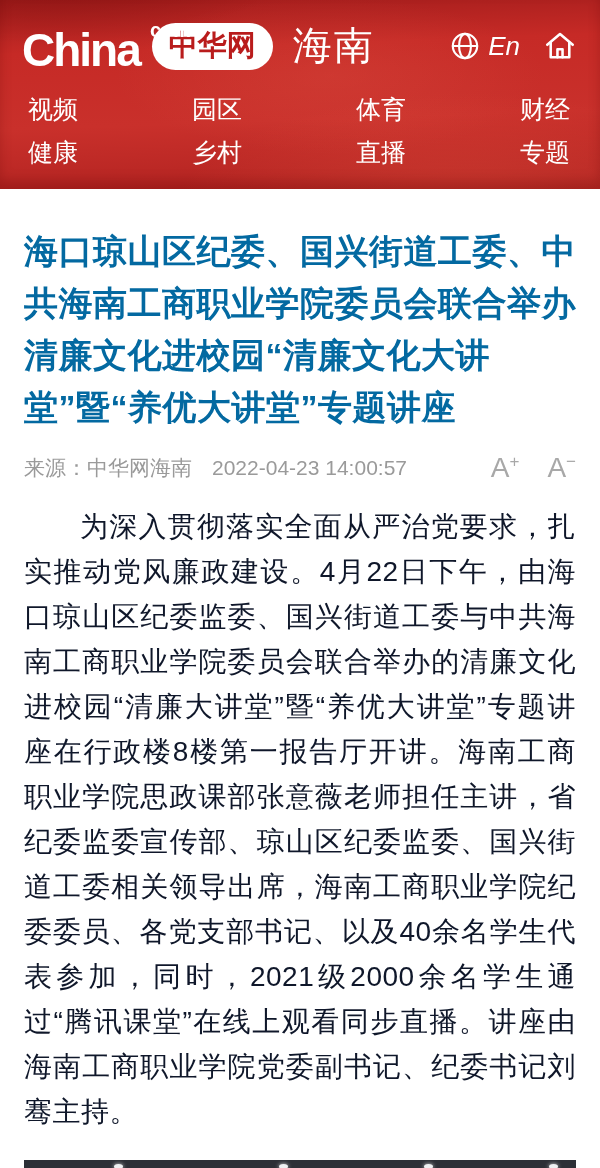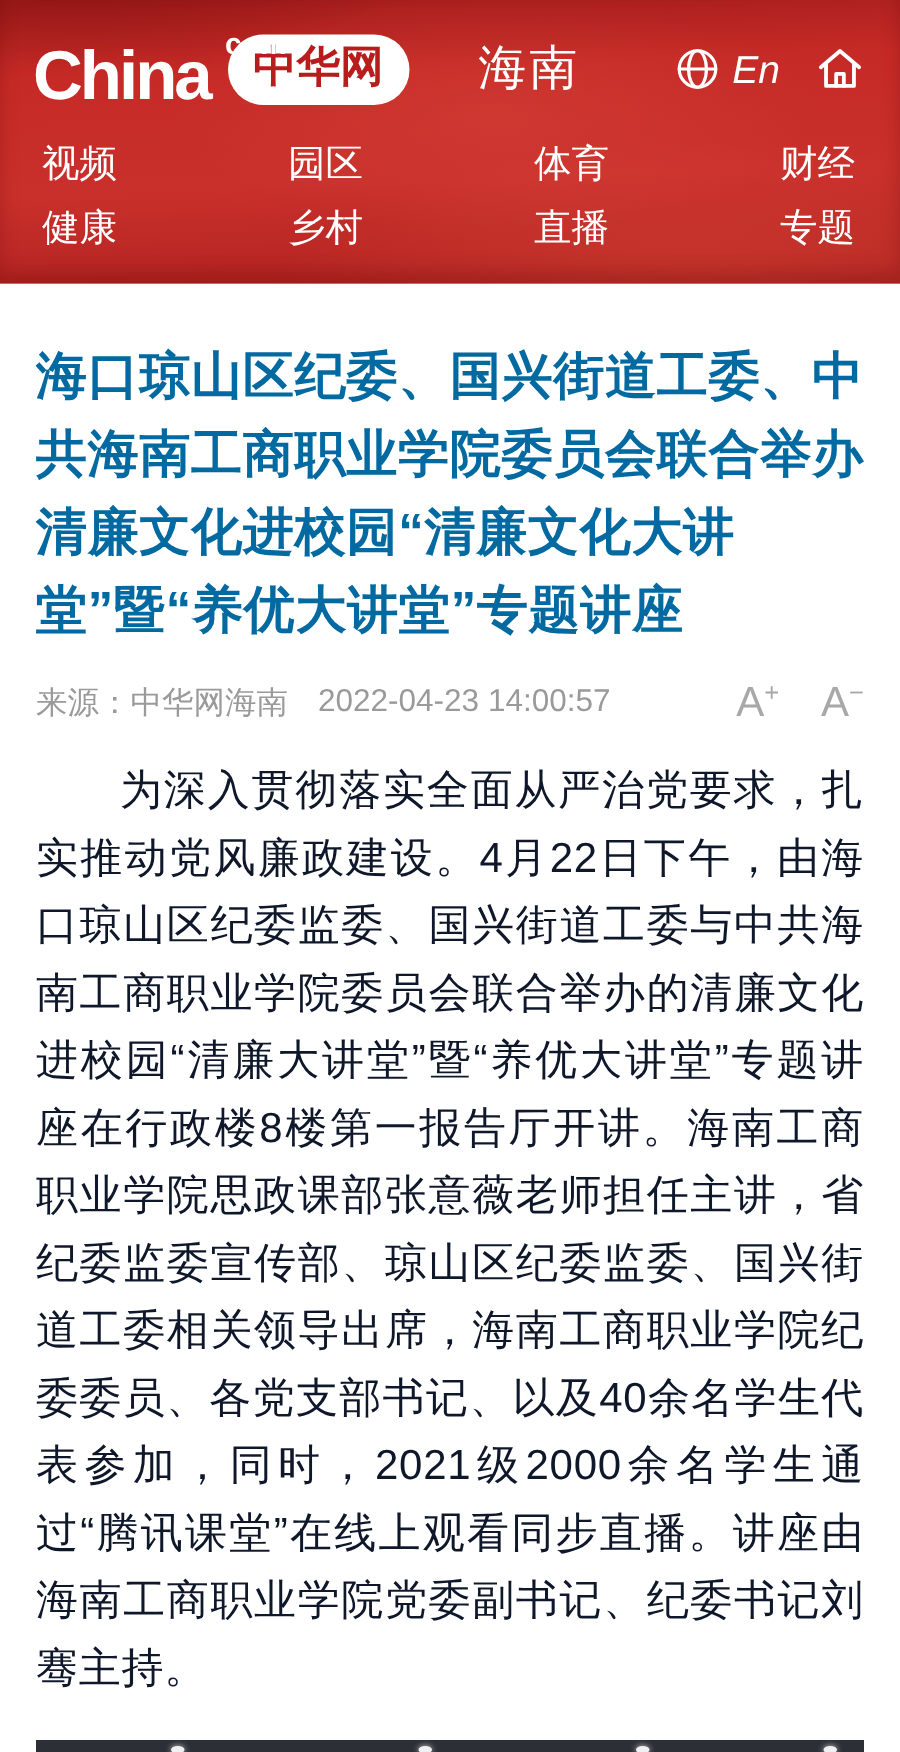--- a/index.html
+++ b/index.html
@@ -9,27 +9,27 @@
   
   .masthead {
     color:#fff;
     background:
       radial-gradient(90% 120% at 78% 115%, rgba(255,110,80,0.28), rgba(255,110,80,0) 55%),
       radial-gradient(70% 90% at 10% -30%, rgba(90,0,0,0.45), rgba(90,0,0,0) 60%),
       radial-gradient(60% 70% at 55% 40%, rgba(255,140,110,0.12), rgba(255,140,110,0) 60%),
       linear-gradient(178deg, #a31d1c 0%, #c62a26 26%, #c9302b 62%, #b02220 100%);
     box-shadow: inset 0 -8px 12px rgba(90,0,0,0.25);
   }
-  .header-top { height:92px; display:flex; align-items:center; padding:16px 22px;gap:10px; }
+  .header-top { height:92px; display:flex; align-items:center; padding:16px 22px; }
   .logo { position:relative; display:flex; align-items:center; cursor:pointer; }
   .logo-china { font-size:46px; font-weight:bold; letter-spacing:-2px; line-height:1; padding-top:8px; }
   .logo-com { position:absolute; top:0px; left:128px; font-size:20px; font-weight:bold; letter-spacing:0; }
   .badge-pill { background:#fff; color:#b91c1c; font-weight:bold; font-size:29px; line-height:1;
     padding:8px 17px 10px; border-radius:28px; margin-left:12px; }
-  .region { color:#fff; font-size:32px; margin-left:36px; letter-spacing:2px; }
+  .region { color:#fff; font-size:39px; margin-left:20px; letter-spacing:2px; }
   .header-right { margin-left:auto; display:flex; align-items:center; }
   .lang-group { display:flex; align-items:center; cursor:pointer;font-style:italic; }
   .lang-label { font-size:26px; margin-left:6px; }
   .icon-svg { display:block; }
   .home-btn { margin-left:22px; cursor:pointer; }
 
   
   .nav { display:flex; justify-content:space-between; padding:2px 30px 22px 28px; }
   .nav-col { display:flex; flex-direction:column; gap:13px; align-items:flex-start; }
   .nav-item { color:#fff; font-size:25px; line-height:1.2; text-decoration:none; cursor:pointer; }

